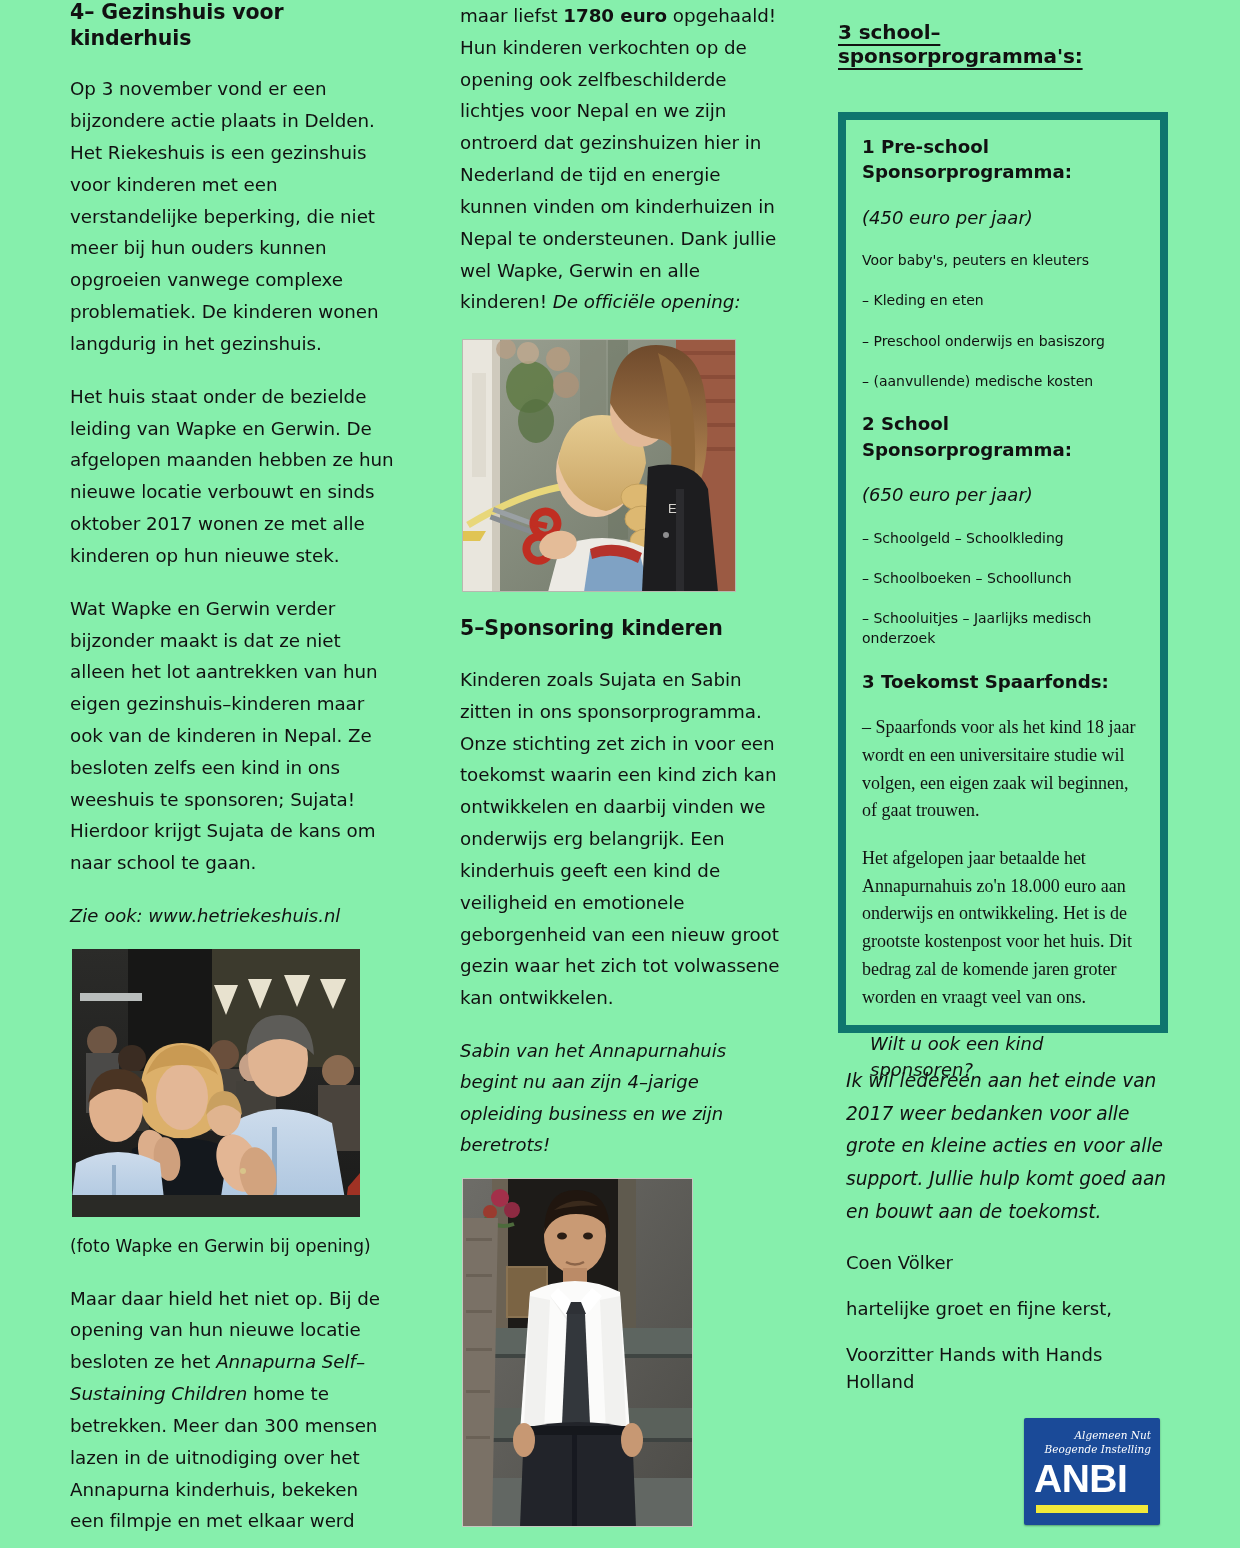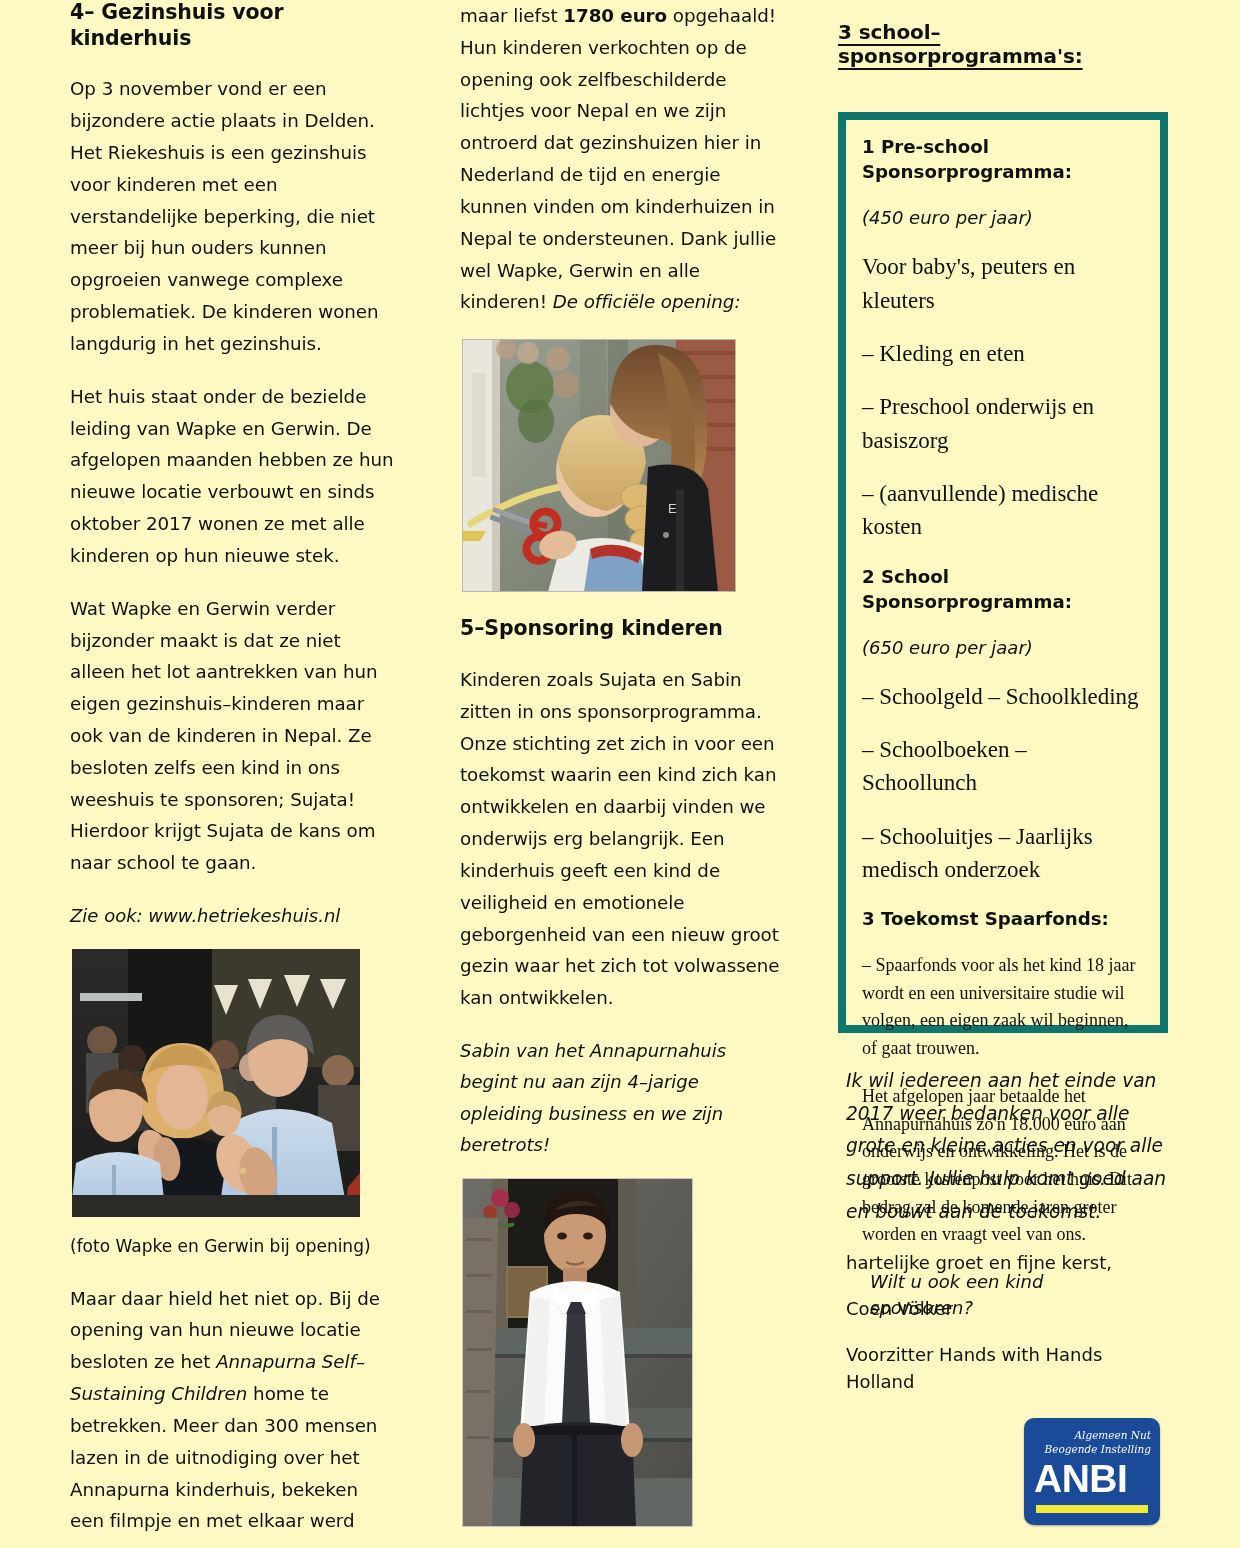--- a/index.html
+++ b/index.html
@@ -8,21 +8,21 @@
     background: #ffffff;
   }
   body {
     font-family: "DejaVu Sans", "Liberation Sans", sans-serif;
     color: #111111;
   }
   #page {
     position: relative;
     width: 1240px;
     height: 1548px;
-    background: #fef9c3;
+    background: #86efac;
     overflow: hidden;
   }
 
   
   .col {
     position: absolute;
     top: 0;
     box-sizing: border-box;
   }
   #col-1 { left: 70px;  width: 325px; }
@@ -91,24 +91,23 @@
     margin: 0 0 20px 0;
     line-height: 1.4;
   }
   #sponsor-box .prog-price {
     font-size: 18px;
     font-style: italic;
     margin: 0 0 20px 0;
     line-height: 1.4;
   }
   #sponsor-box .prog-line {
-    font-size: 23px;
+    font-size: 14px;
     margin: 0 0 20px 0;
     line-height: 1.45;
-    font-family: Liberation Serif, serif;
   }
   #sponsor-box .prog-para {
     font-size: 18px;
     margin: 0 0 20px 0;
     line-height: 1.54;
     font-family: Liberation Serif, serif;
   }
   #sponsor-box .prog-q {
     font-size: 18px;
     font-style: italic;
@@ -132,21 +131,21 @@
   #closing .clo-line:last-child { margin-bottom: 0; }
 
   
   #anbi-logo {
     position: absolute;
     left: 1024px;
     top: 1418px;
     width: 136px;
     height: 107px;
     background: #1a4a98;
-    border-radius: 10px;
+    border-radius: 2px;
     box-shadow: 0 1px 2px rgba(0,0,0,0.35);
     overflow: hidden;
   }
   #anbi-logo .anbi-sub {
     position: absolute;
     right: 9px;
     top: 11px;
     text-align: right;
     color: #ffffff;
     font-style: italic;
@@ -435,22 +434,22 @@
     <p class="prog-title">3 Toekomst Spaarfonds:</p>
     <p class="prog-para">– Spaarfonds voor als het kind 18 jaar wordt en een universitaire studie wil volgen, een eigen zaak wil beginnen, of gaat trouwen.</p>
 
     <p class="prog-para">Het afgelopen jaar betaalde het Annapurnahuis zo'n 18.000 euro aan onderwijs en ontwikkeling. Het is de grootste kostenpost voor het huis. Dit bedrag zal de komende jaren groter worden en vraagt veel van ons.</p>
 
     <p class="prog-q">Wilt u ook een kind sponsoren?</p>
   </div>
 
   <div id="closing">
     <p class="clo-italic">Ik wil iedereen aan het einde van 2017 weer bedanken voor alle grote en kleine acties en voor alle support. Jullie hulp komt goed aan en bouwt aan de toekomst.</p>
+    <p class="clo-line">Coen Völker</p>
     <p class="clo-line">hartelijke groet en fijne kerst,</p>
-    <p class="clo-line">Coen Völker</p>
     <p class="clo-line">Voorzitter Hands with Hands Holland</p>
   </div>
 
   <div id="anbi-logo">
     <div class="anbi-sub">
       <div>Algemeen Nut</div>
       <div>Beogende Instelling</div>
     </div>
     <div class="anbi-word">ANBI</div>
     <div class="anbi-bar"></div>

